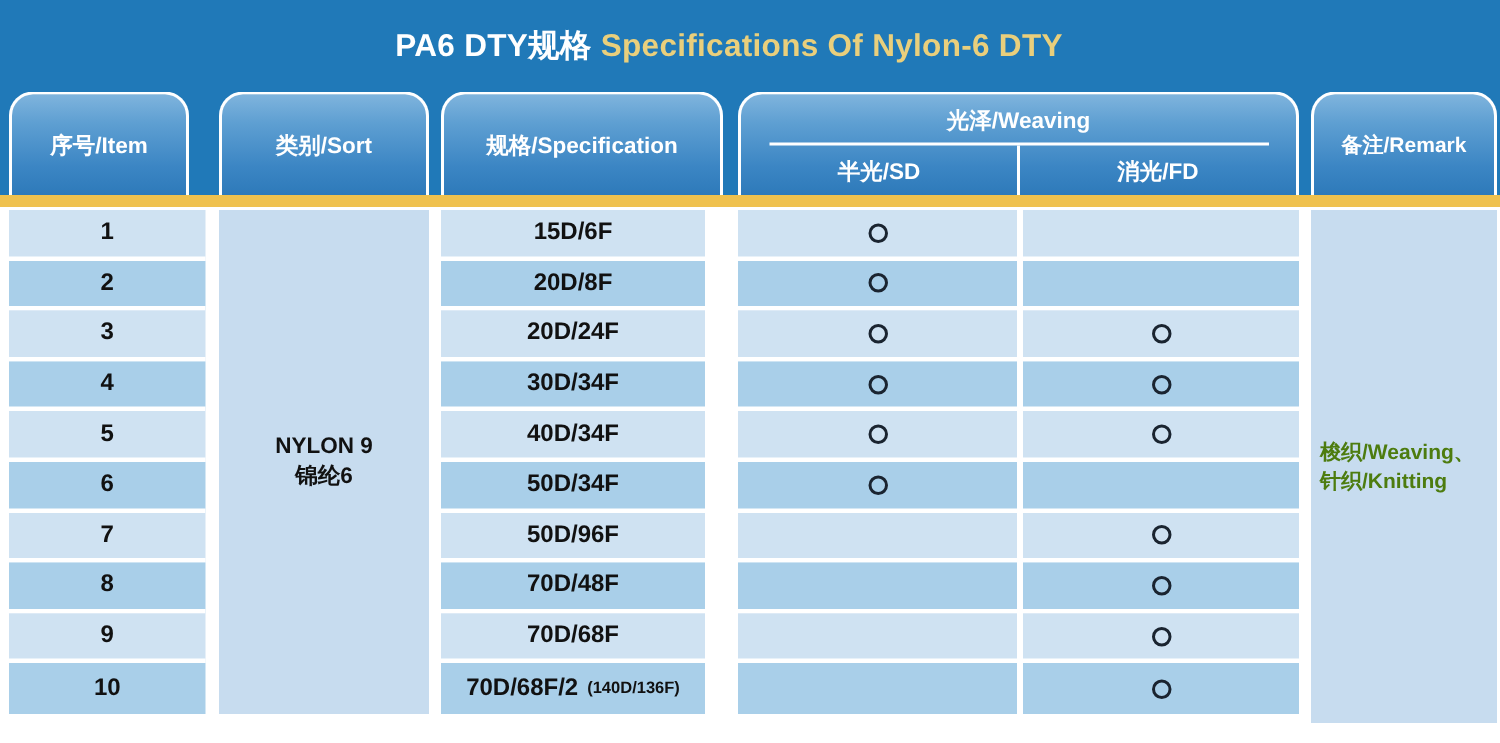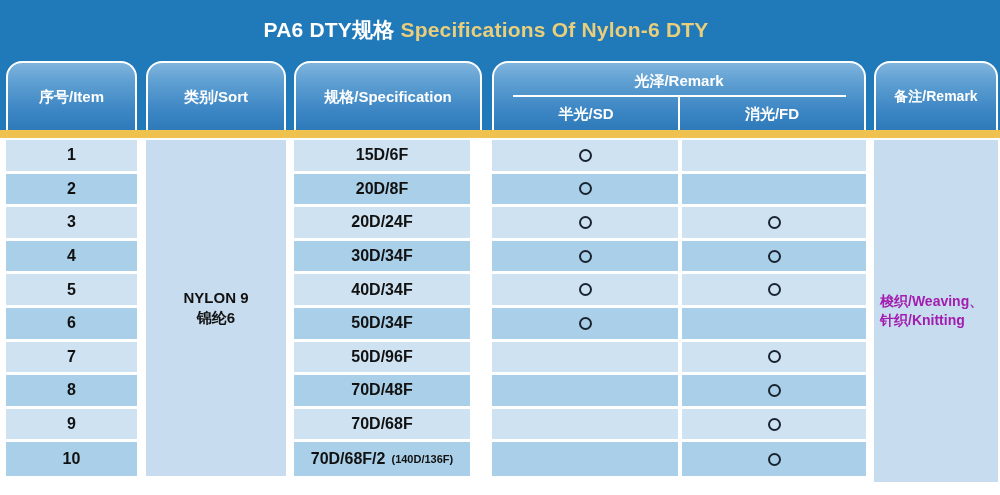--- a/index.html
+++ b/index.html
@@ -57,21 +57,21 @@
     border-radius: 16px 16px 0 0;
     color: #ffffff;
     font-weight: bold;
     font-size: 15px;
     display: flex;
     align-items: center;
     justify-content: center;
     text-align: center;
     white-space: nowrap;
   }
-  .hdr.h1 { left: 6px;   width: 131px; }
+  .hdr.h1 { left: 6px;   width: 120px; }
   .hdr.h2 { left: 146px; width: 140px; }
   .hdr.h3 { left: 294px; width: 188px; }
   .hdr.h4 { left: 492px; width: 374px; flex-direction: column; justify-content: flex-start; padding-top: 7px; }
   .hdr.h5 { left: 874px; width: 124px; font-size: 14px; }
 
   
   .luster-top {
     width: 100%;
     text-align: center;
     font-size: 15px;
@@ -150,21 +150,21 @@
   
   .col-remark {
     position: absolute;
     left: 874px; top: 2px;
     width: 124px; height: 342px;
     background: #c7dcef;
     display: flex;
     align-items: center;
     justify-content: flex-start;
     padding-left: 6px;
-    color: #a21caf;
+    color: #4d7c0f;
     font-weight: bold;
     font-size: 14px;
     line-height: 19px;
   }
 
   .cell {
     height: 33.6px;
     display: flex;
     align-items: center;
     justify-content: center;
@@ -209,21 +209,21 @@
 
     <div class="hdr h2">
       <span>类别/Sort</span>
     </div>
 
     <div class="hdr h3">
       <span>规格/Specification</span>
     </div>
 
     <div class="hdr h4">
-      <div class="luster-top">光泽/Remark</div>
+      <div class="luster-top">光泽/Weaving</div>
       <div class="luster-rule"></div>
       <div class="luster-subs">
         <div class="luster-sub">
           <span>半光/SD</span>
         </div>
         <div class="luster-sub right">
           <span>消光/FD</span>
         </div>
       </div>
     </div>

